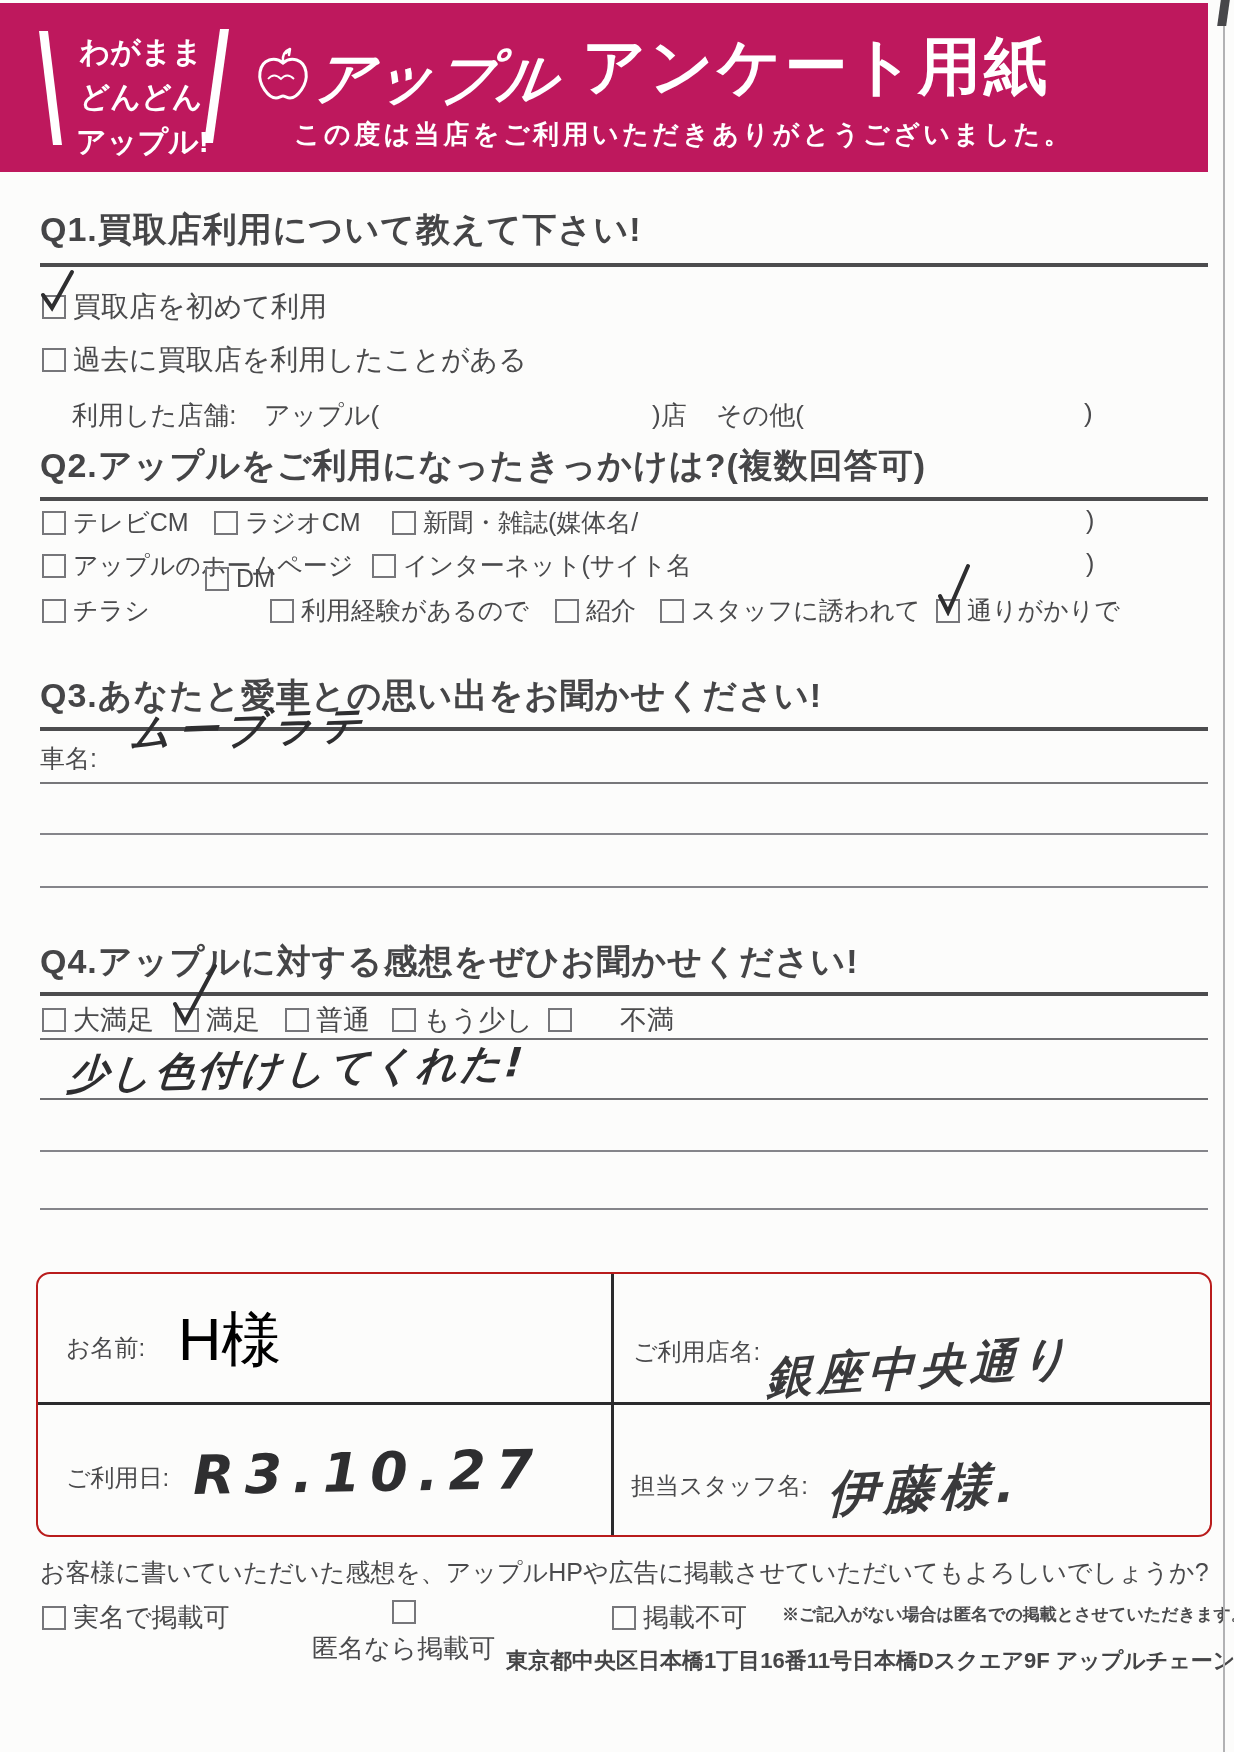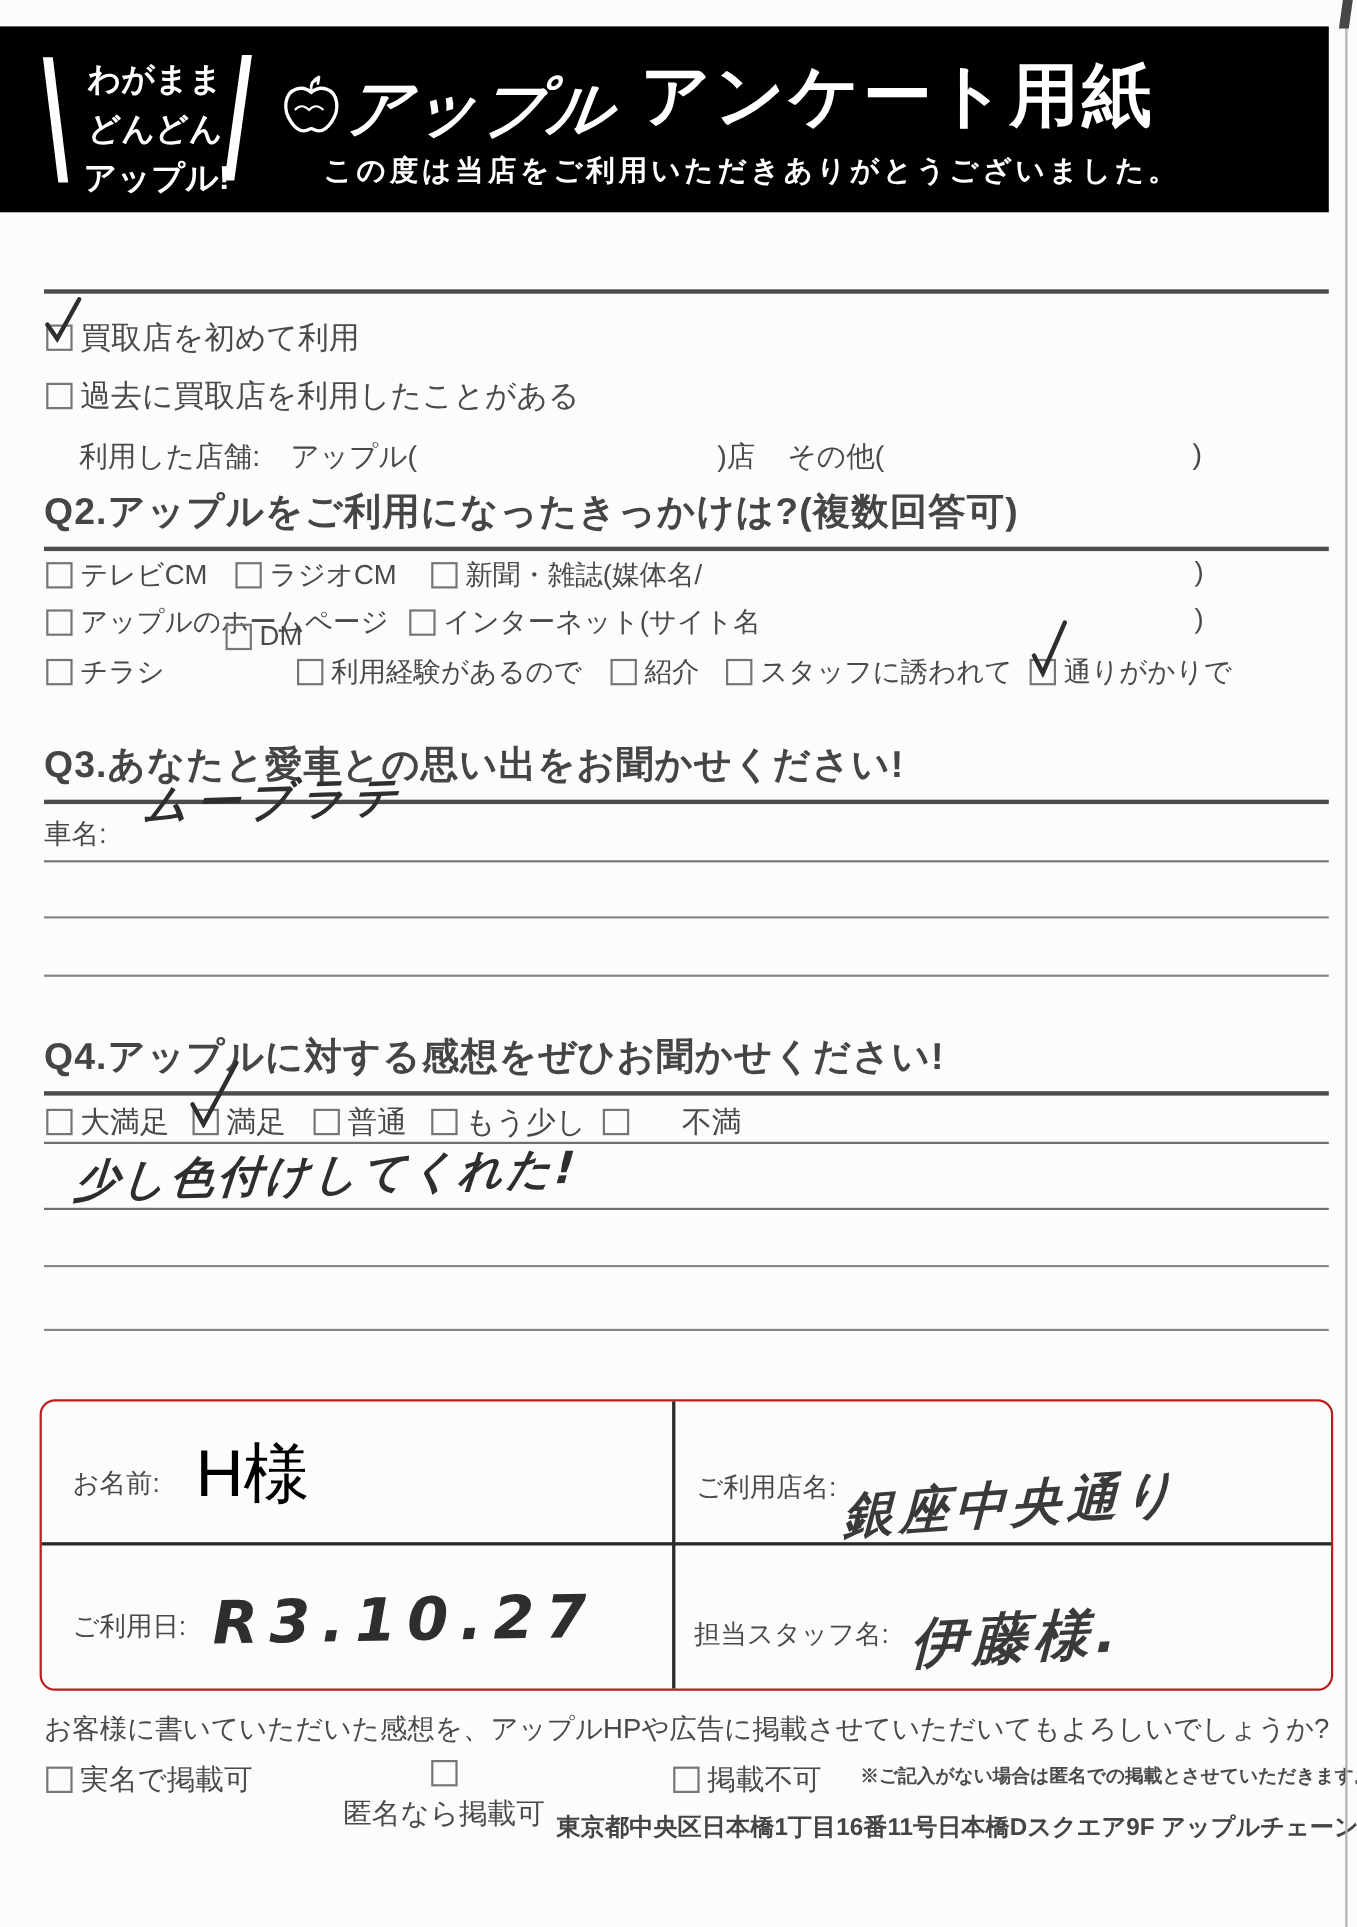--- a/index.html
+++ b/index.html
@@ -1,20 +1,20 @@
 <!DOCTYPE html>
 <html><head>
 <meta charset="utf-8">
 <style>
   html,body{margin:0;padding:0;background:#e9e9e7;}
   #page{position:relative;width:1234px;height:1752px;background:#fcfcfb;overflow:hidden;
         font-family:"Liberation Sans",sans-serif;color:#4a4a4c;}
   .abs{position:absolute;line-height:1;white-space:nowrap;}
   
-  #banner{position:absolute;left:0;top:24px;width:1208px;height:169px;background:#000000;}
+  #banner{position:absolute;left:0;top:3px;width:1208px;height:169px;background:#be185d;}
   .slash{position:absolute;background:#fff;width:9px;height:114px;}
   .badge-line{font-weight:bold;color:#fff;font-size:30px;line-height:45px;text-align:center;width:130px;}
   #logo-script{font-style:italic;font-weight:bold;color:#fff;font-size:58px;letter-spacing:2px;transform:skewX(-8deg);}
   #main-title{font-weight:bold;color:#fff;font-size:63px;letter-spacing:3px;}
   #subtitle{font-weight:bold;color:#fff;font-size:26px;letter-spacing:3.5px;}
   
   .qtitle{font-size:34px;font-weight:bold;color:#454547;letter-spacing:1px;}
   .rule{position:absolute;left:40px;width:1168px;height:4px;background:#4c4c4e;}
   .ansline{position:absolute;left:40px;width:1168px;height:2px;background:#85858a;}
   .opt{position:absolute;display:flex;align-items:center;gap:7px;color:#4a4a4c;}
@@ -51,20 +51,21 @@
       <path d="M27 16 C19 9 6 12 4 25 C2 38 13 51 20 51 C23 51 25 49 27 49 C29 49 31 51 34 51 C41 51 52 38 50 25 C48 12 35 9 27 16 Z" fill="none" stroke="#ffffff" stroke-width="3"></path>
       <path d="M27 15 C26 8 29 4 34 2 L30 6 M34 2 L33 8" fill="none" stroke="#ffffff" stroke-width="2.5" stroke-linecap="round"></path>
       <path d="M12 32 q6 -7 13 0 q6 -7 13 0" fill="none" stroke="#ffffff" stroke-width="1.8"></path>
     </svg>
 
     <div class="abs" id="logo-script" style="left:314px;top:46px;">アップル</div>
     <div class="abs" id="main-title" style="left:582px;top:32px;">アンケート用紙</div>
     <div class="abs" id="subtitle" style="left:294px;top:118px;">この度は当店をご利用いただきありがとうございました。</div>
   </div>
 
+  <div class="abs qtitle" style="left:40px;top:212px;">Q1.買取店利用について教えて下さい!</div>
   <div class="rule" style="top:263px;"></div>
 
   <div class="opt" style="left:42px;top:288px;font-size:28px;">
     <span class="cb"></span>
     <span>買取店を初めて利用</span>
     <svg class="chk" style="left:-6px;top:-20px;" width="42" height="44" viewBox="0 0 42 44">
       <path d="M7 27 L16 40 L36 4" stroke="#2e2e30" stroke-width="4" fill="none" stroke-linecap="round"></path>
     </svg>
   </div>
 

